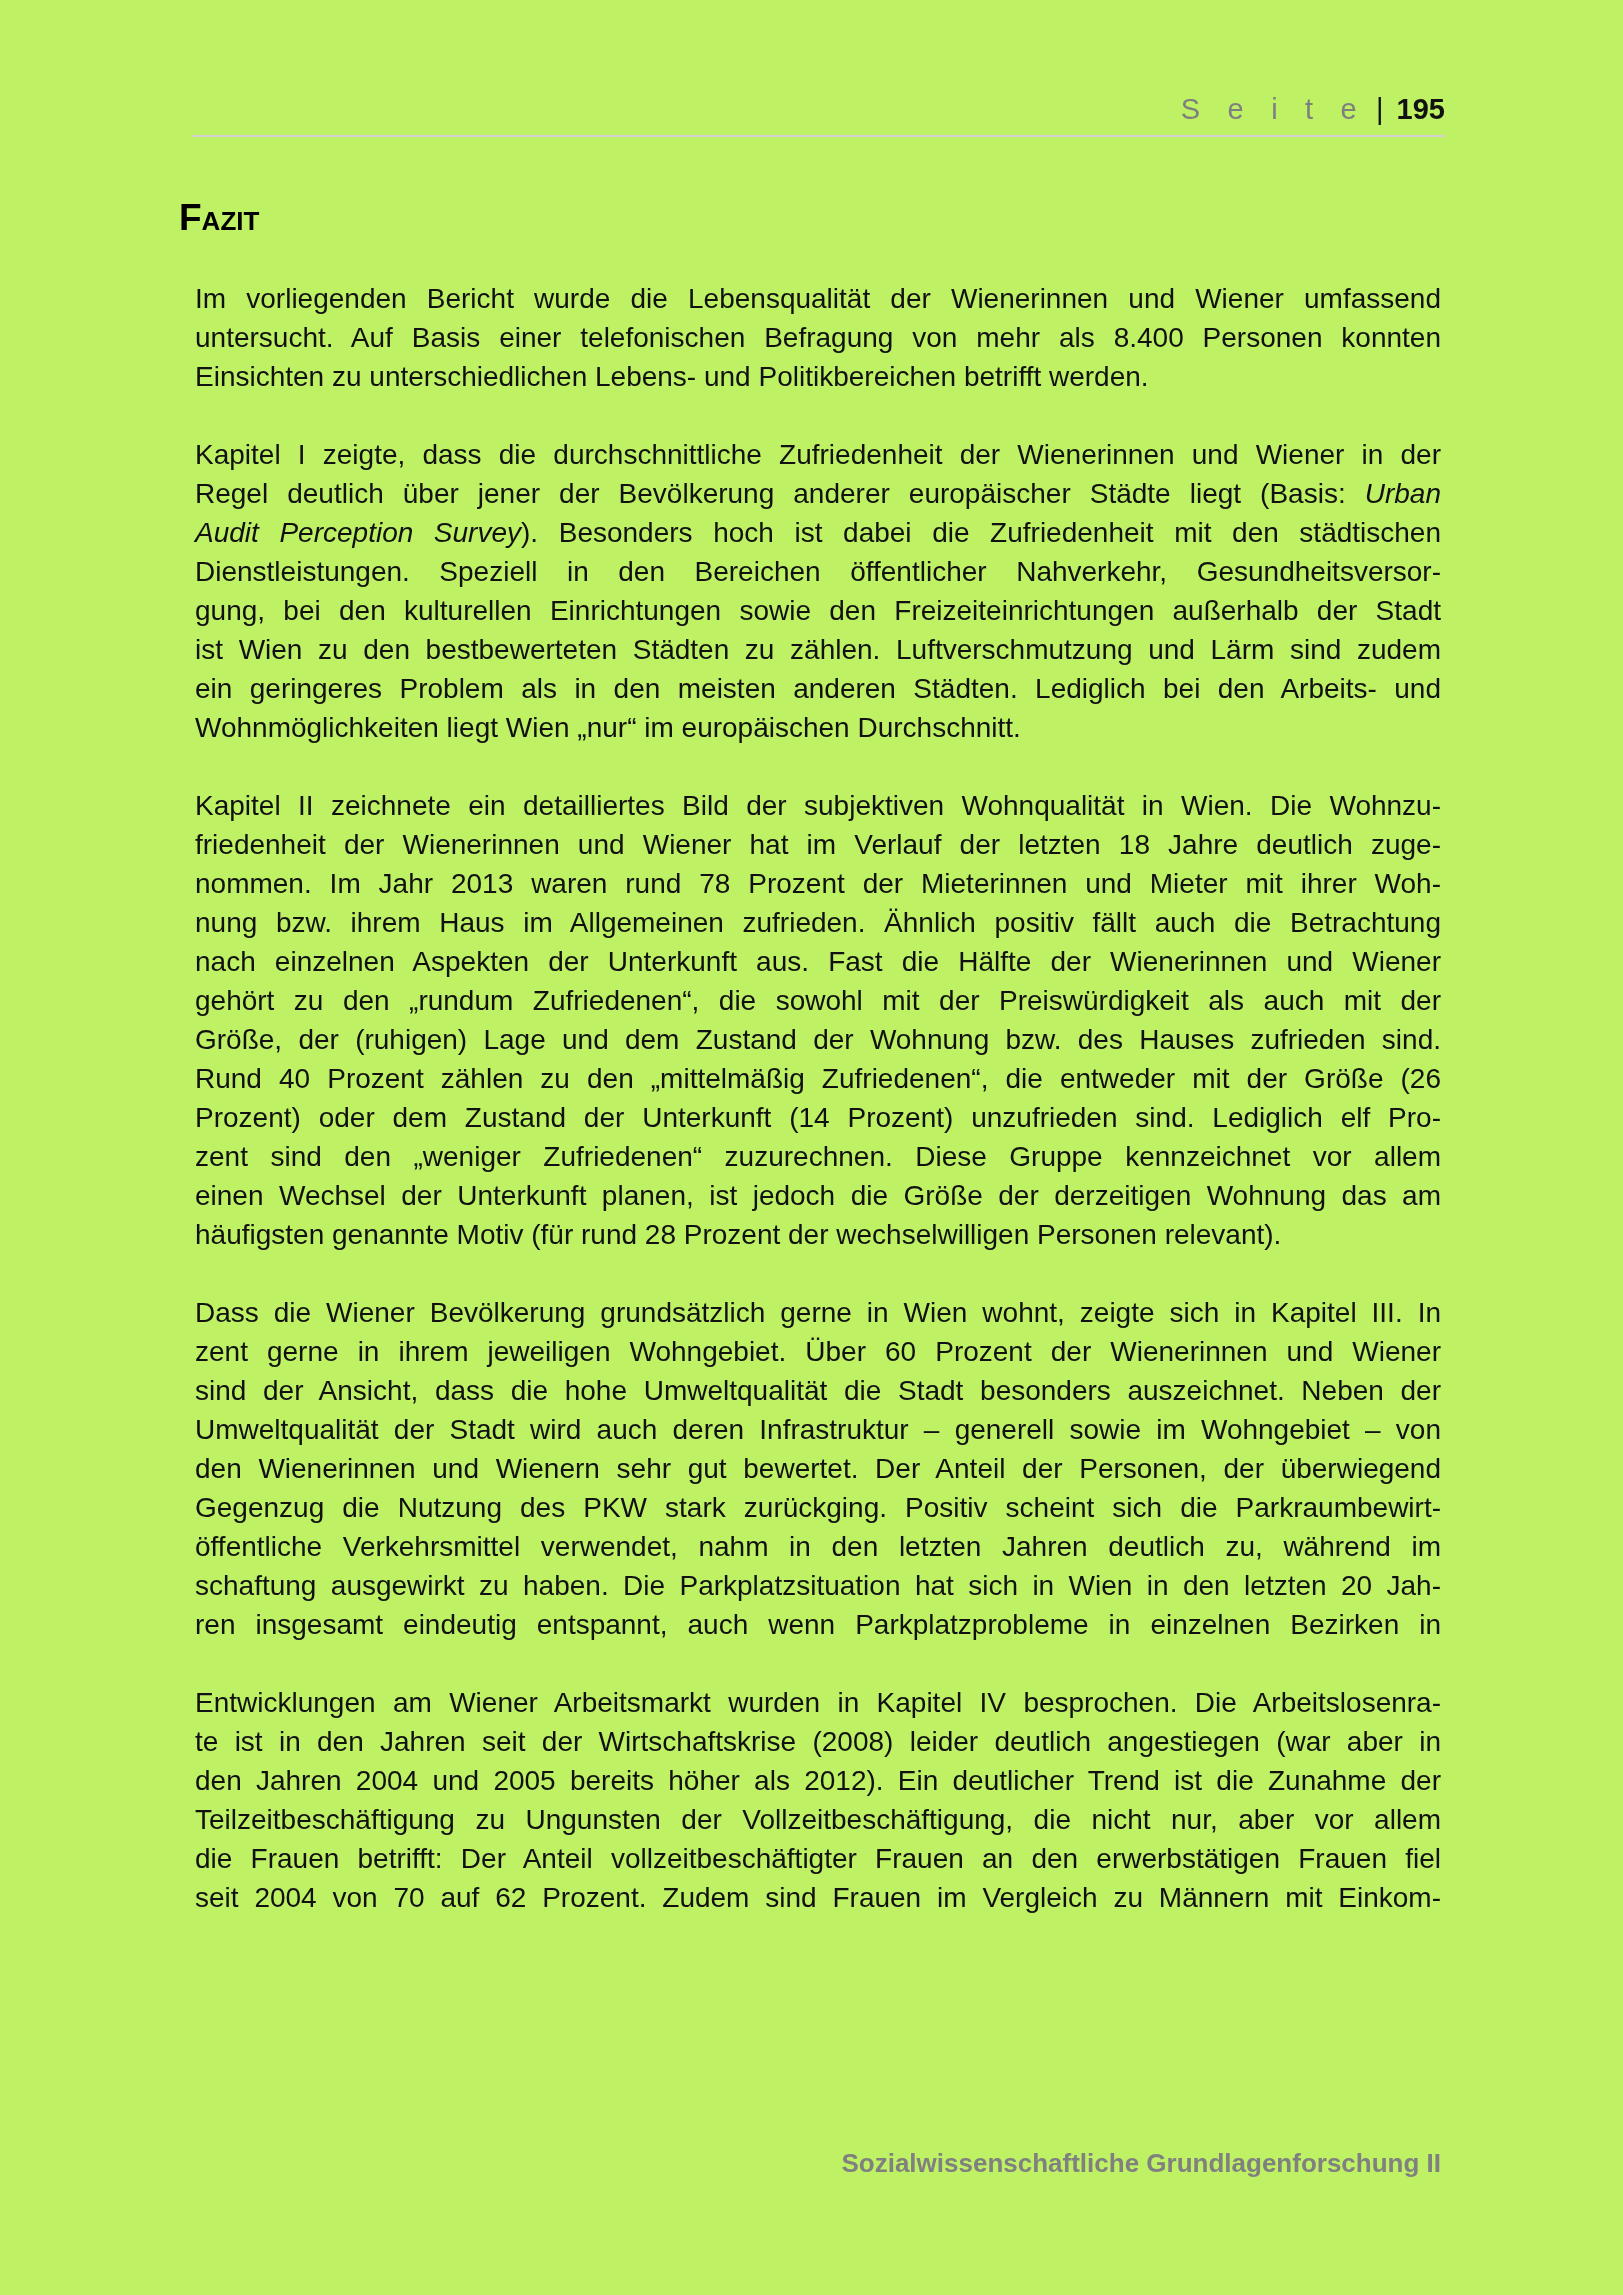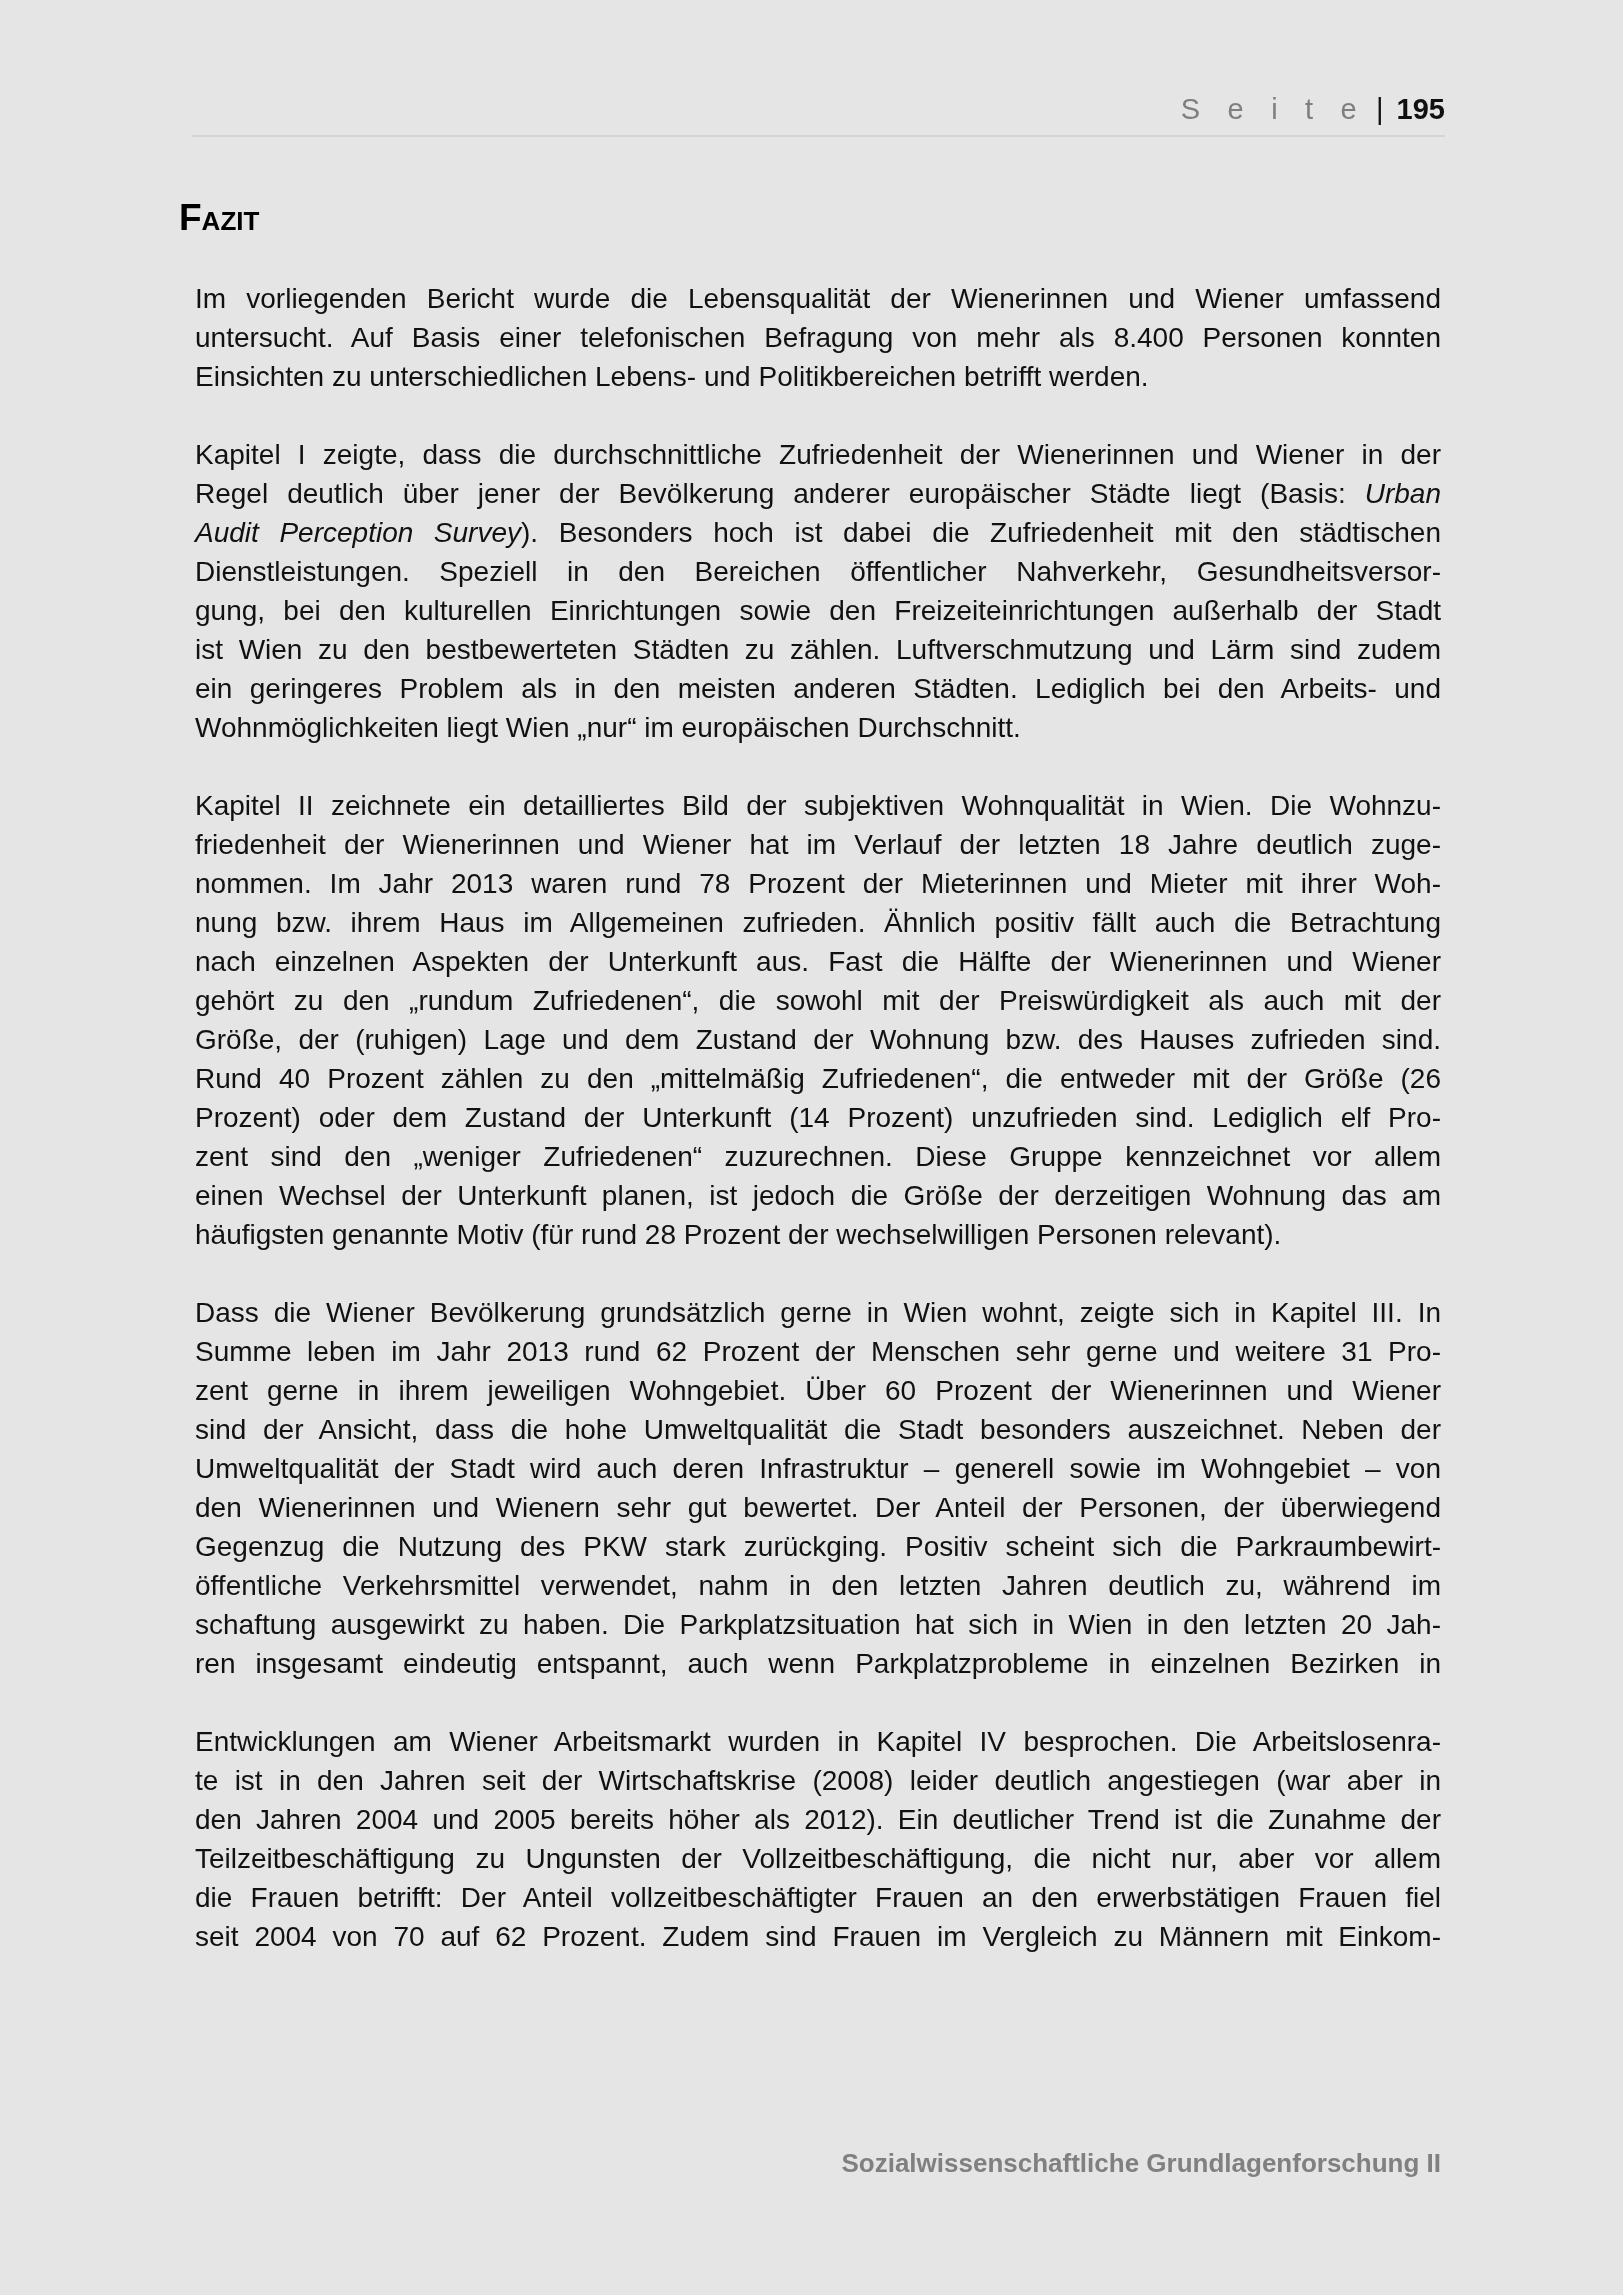--- a/index.html
+++ b/index.html
@@ -1,17 +1,17 @@
 <!DOCTYPE html>
 <html style="font-size:13px"><head>
 <meta charset="utf-8">
 <style>
   html, body { margin: 0; padding: 0; background: #ffffff; }
   body { width: 1623px; height: 2295px; position: relative; overflow: hidden; }
-  .page { position: absolute; left: 0; top: 0; width: 1623px; height: 2295px; background: #e5e5e5; }
+  .page { position: absolute; left: 0; top: 0; width: 1623px; height: 2295px; background: #bef264; }
   .header {
     position: absolute; left: 192px; top: 91px; width: 1253px; height: 44px;
     border-bottom: 2.4px solid #d4d4d4;
     text-align: right;
     font-family: "Liberation Sans", sans-serif;
     font-size: 29px; line-height: 37px;
   }
   .header .seite { color: #7f7f7f; letter-spacing: 9.7px; }
   .header .sep { color: #111; margin: 0 4.9px 0 1.6px; }
   .header .num { color: #111; font-weight: bold; }
@@ -87,21 +87,20 @@
       <span class="line">Rund 40 Prozent zählen zu den „mittelmäßig Zufriedenen“, die entweder mit der Größe (26</span>
       <span class="line">Prozent) oder dem Zustand der Unterkunft (14 Prozent) unzufrieden sind. Lediglich elf Pro-</span>
       <span class="line">zent sind den „weniger Zufriedenen“ zuzurechnen. Diese Gruppe kennzeichnet vor allem</span>
       <span class="line">einen Wechsel der Unterkunft planen, ist jedoch die Größe der derzeitigen Wohnung das am</span>
       <span class="line last">häufigsten genannte Motiv (für rund 28 Prozent der wechselwilligen Personen relevant).</span>
     </div>
     <div class="para-gap"></div>
 
     <div>
       <span class="line">Dass die Wiener Bevölkerung grundsätzlich gerne in Wien wohnt, zeigte sich in Kapitel III. In</span>
-      <span class="line">Summe leben im Jahr 2013 rund 62 Prozent der Menschen sehr gerne und weitere 31 Pro-</span>
       <span class="line">zent gerne in ihrem jeweiligen Wohngebiet. Über 60 Prozent der Wienerinnen und Wiener</span>
       <span class="line">sind der Ansicht, dass die hohe Umweltqualität die Stadt besonders auszeichnet. Neben der</span>
       <span class="line">Umweltqualität der Stadt wird auch deren Infrastruktur – generell sowie im Wohngebiet – von</span>
       <span class="line">den Wienerinnen und Wienern sehr gut bewertet. Der Anteil der Personen, der überwiegend</span>
       <span class="line">Gegenzug die Nutzung des PKW stark zurückging. Positiv scheint sich die Parkraumbewirt-</span>
       <span class="line">öffentliche Verkehrsmittel verwendet, nahm in den letzten Jahren deutlich zu, während im</span>
       <span class="line">schaftung ausgewirkt zu haben. Die Parkplatzsituation hat sich in Wien in den letzten 20 Jah-</span>
       <span class="line">ren insgesamt eindeutig entspannt, auch wenn Parkplatzprobleme in einzelnen Bezirken in</span>
     </div>
     <div class="para-gap"></div>

